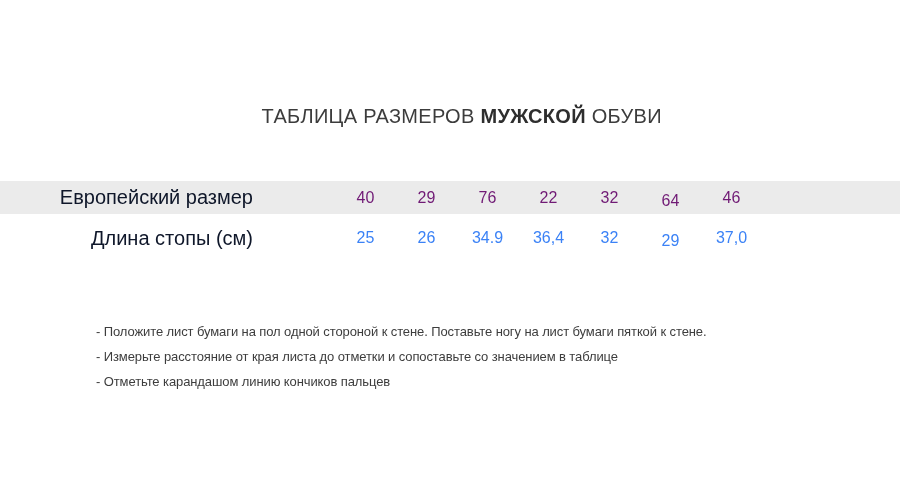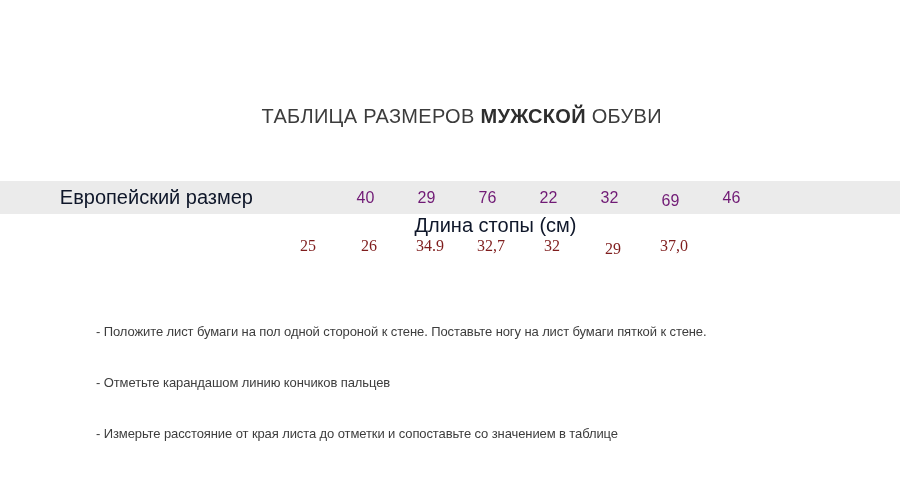--- a/index.html
+++ b/index.html
@@ -39,52 +39,51 @@
   }
   .trow-sizes {
     top: 0;
     height: 33px;
     background: #ebebeb;
   }
   .trow-lengths {
     top: 33px;
     height: 48px;
     background: #ffffff;
-    flex-direction: column;
   }
   .trow .rlabel {
     width: 253px;
     text-align: right;
     font-size: 20px;
     color: #0f172a;
     flex: 0 0 auto;
   }
   .cells {
     display: flex;
     margin-left: 82px;
     flex: 0 0 auto;
   }
   .cell {
     width: 61px;
     text-align: center;
     font-size: 16px;
   }
   .trow-sizes .cell { font-weight: 400; color: #701a75; }
-  .trow-lengths .cell { font-weight: 400; color: #7f1d1d; font-family: Liberation Serif, serif; }
+  .trow-lengths .cell { font-weight: 400; color: #3b82f6; }
   .cell.nudge-down { transform: translateY(3px); }
 
   
   .instructions {
     position: absolute;
     left: 96px;
     top: 324px;
     list-style: none;
     display: flex;
     flex-direction: column;
-    gap: 36px;
+    gap: 10px;
   }
   .instructions li {
     font-size: 13px;
     line-height: 15px;
     color: #3d3d3d;
     letter-spacing: -0.1px;
     white-space: pre;
   }
 </style>
 </head>
@@ -99,39 +98,39 @@
   <div class="size-table">
 
     <div class="trow trow-sizes">
       <div class="rlabel">Европейский размер</div>
       <div class="cells">
         <div class="cell">40</div>
         <div class="cell">29</div>
         <div class="cell">76</div>
         <div class="cell">22</div>
         <div class="cell">32</div>
-        <div class="cell nudge-down">69</div>
+        <div class="cell nudge-down">64</div>
         <div class="cell">46</div>
       </div>
     </div>
 
     <div class="trow trow-lengths">
       <div class="rlabel">Длина стопы (см)</div>
       <div class="cells">
         <div class="cell">25</div>
         <div class="cell">26</div>
         <div class="cell">34.9</div>
-        <div class="cell">32,7</div>
+        <div class="cell">36,4</div>
         <div class="cell">32</div>
         <div class="cell nudge-down">29</div>
         <div class="cell">37,0</div>
       </div>
     </div>
 
   </div>
 
   <ul class="instructions">
     <li>- Положите лист бумаги на пол одной стороной к стене. Поставьте ногу на лист бумаги пяткой к стене.</li>
+    <li>- Измерьте расстояние от края листа до отметки и сопоставьте со значением в таблице</li>
     <li>- Отметьте карандашом линию кончиков пальцев</li>
-    <li>- Измерьте расстояние от края листа до отметки и сопоставьте со значением в таблице</li>
   </ul>
 
 </div>
 
 </body></html>

